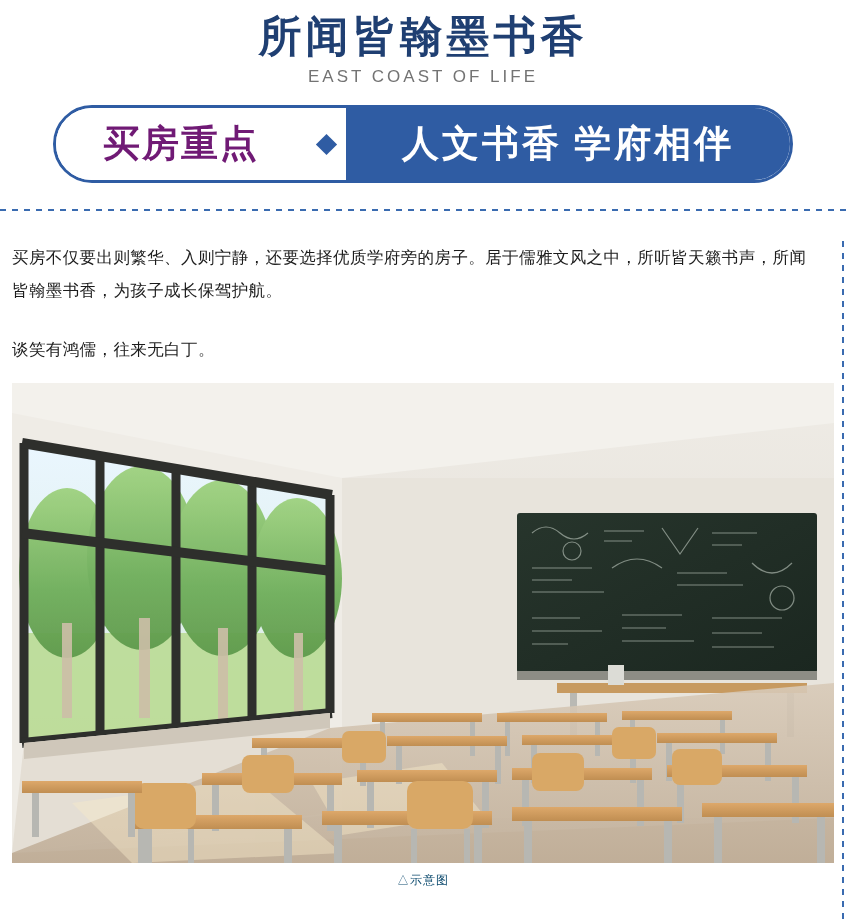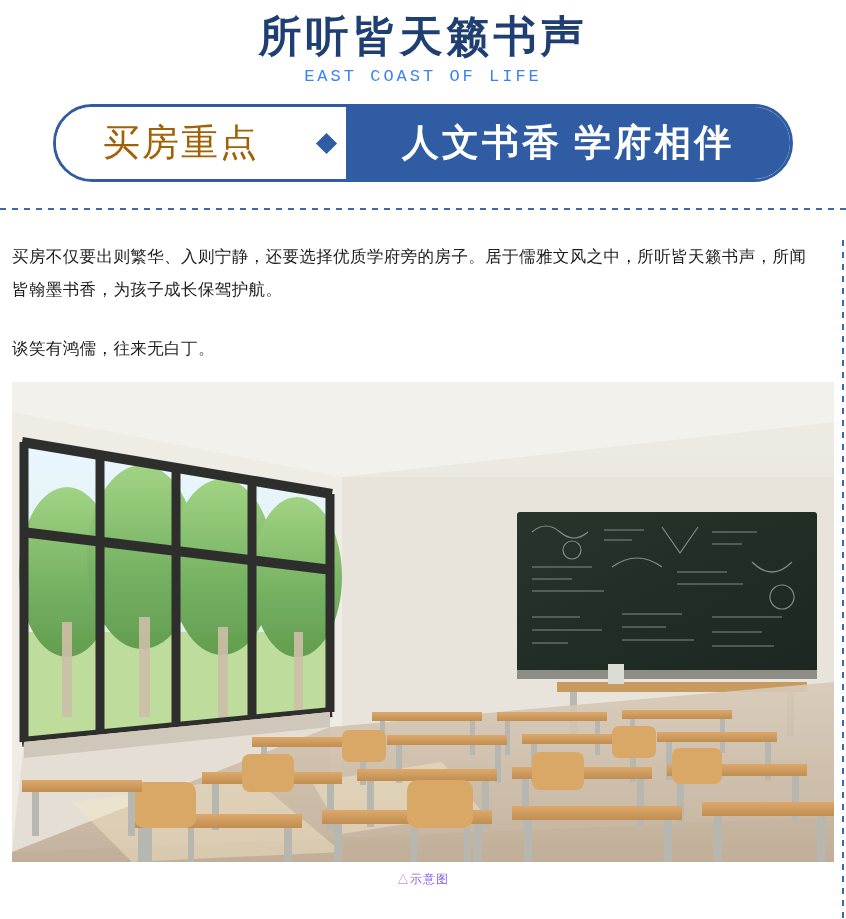--- a/index.html
+++ b/index.html
@@ -31,23 +31,23 @@
   }
   .brand-title {
     font-family: "Liberation Serif", serif;
     font-size: 43px;
     font-weight: 700;
     color: #1f3f72;
     letter-spacing: 4px;
     line-height: 1.15;
   }
   .brand-sub {
-    font-family: Liberation Mono, monospace;
+    font-family: Liberation Sans, sans-serif;
     font-size: 17px;
-    color: #3b82f6;
+    color: #737373;
     letter-spacing: 3px;
     margin-top: 6px;
   }
 
   
   .banner-wrap {
     margin: 18px auto 0 auto;
     width: 740px;
     height: 78px;
     position: relative;
@@ -61,23 +61,23 @@
     overflow: hidden;
     display: flex;
     align-items: stretch;
   }
   .banner-left {
     width: 250px;
     display: flex;
     align-items: center;
     justify-content: center;
     background: #ffffff;
-    color: #a16207;
+    color: #701a75;
     font-family: "Liberation Serif", serif;
-    font-weight: 400;
+    font-weight: 700;
     font-size: 37px;
     letter-spacing: 2px;
   }
   .banner-diamond {
     width: 40px;
     display: flex;
     align-items: center;
     justify-content: center;
     background: #ffffff;
   }
@@ -140,32 +140,32 @@
     height: 480px;
     position: relative;
     overflow: hidden;
     background: #cfd3cf;
   }
   .photo svg { display: block; }
 
   .caption {
     text-align: center;
     font-size: 12px;
-    color: #8b5cf6;
+    color: #0c4a6e;
     margin-top: 9px;
     letter-spacing: 1px;
   }
 </style>
 </head>
 <body>
 
 <div class="page">
 
   <div class="header">
-    <div class="brand-title">所听皆天籁书声</div>
+    <div class="brand-title">所闻皆翰墨书香</div>
     <div class="brand-sub">EAST COAST OF LIFE</div>
   </div>
 
   <div class="banner-wrap">
     <div class="banner">
       <div class="banner-left">买房重点</div>
       <div class="banner-diamond">
         <div class="diamond-shape"></div>
       </div>
       <div class="banner-right">人文书香 学府相伴</div>

